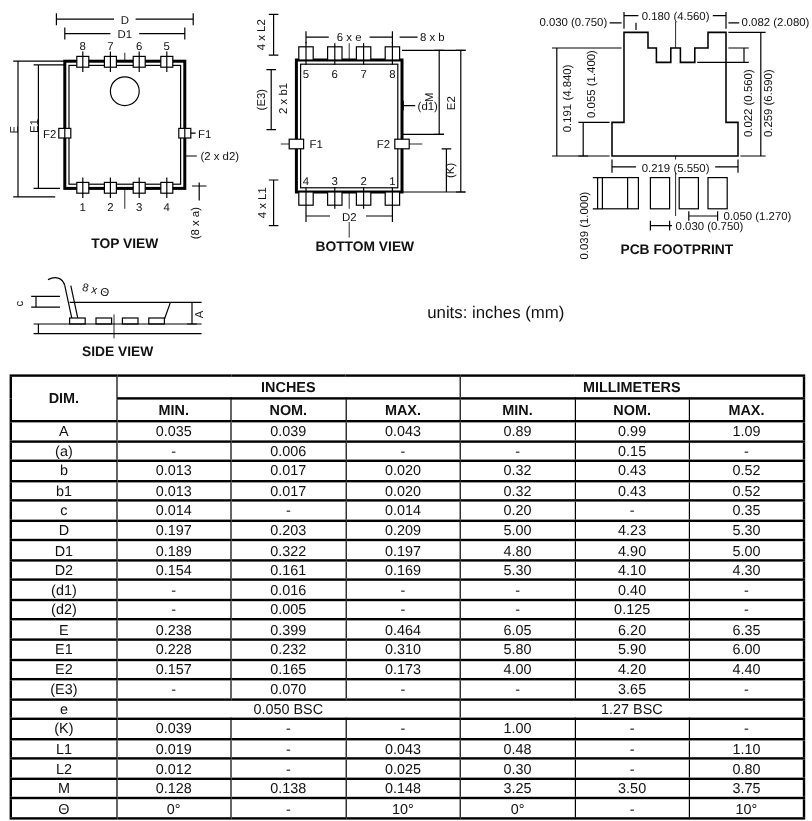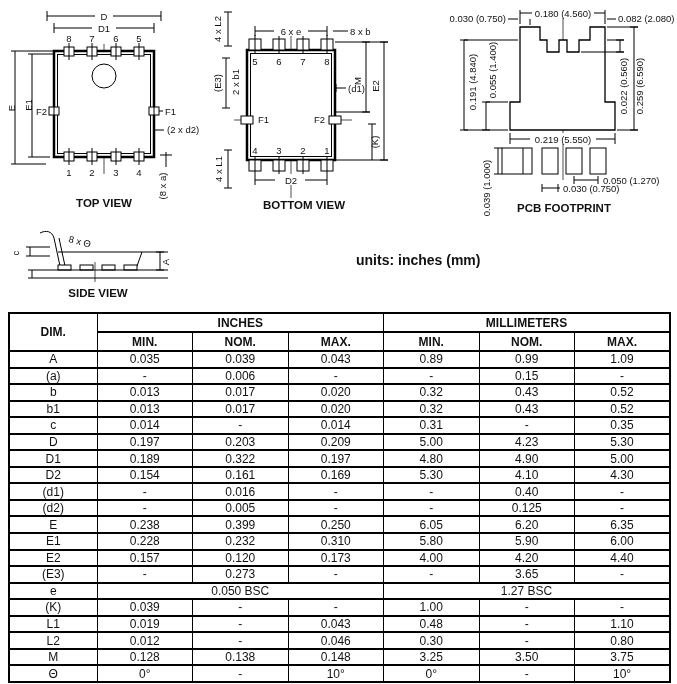--- a/index.html
+++ b/index.html
@@ -2,21 +2,21 @@
 <html><head>
 <meta charset="utf-8">
 <style>
   html,body{margin:0;padding:0}
   body{width:677px;height:684px;background:#fff;font-family:"Liberation Sans",sans-serif;color:#111;position:relative;overflow:hidden}
   .stage{position:absolute;inset:0}
   svg{position:absolute}
   svg text{font-family:"Liberation Sans",sans-serif;fill:#111;font-size:9.5px}
   svg text.cap{font-size:11.5px;font-weight:bold}
   svg text.pin{font-size:9.5px}
-  .units{position:absolute;left:356px;top:252px;font-size:14px;font-weight:bold}
+  .units{position:absolute;left:356px;top:252px;font-size:14px;font-weight:normal}
   table.dim-table{position:absolute;left:8px;top:312px;width:661px;border-collapse:collapse;table-layout:fixed;font-size:12px;border:2px solid #000}
   table.dim-table th,table.dim-table td{border-style:solid;border-color:#000;border-width:2px 1px;text-align:center;padding:0;overflow:hidden;white-space:nowrap}
   table.dim-table th{font-weight:bold;height:17px}
   table.dim-table td{height:14.55px}
 </style>
 </head>
 <body>
 
 <div class="stage">
 
@@ -306,21 +306,21 @@
           <td>0.020</td>
           <td>0.32</td>
           <td>0.43</td>
           <td>0.52</td>
         </tr>
         <tr>
           <td>c</td>
           <td>0.014</td>
           <td>-</td>
           <td>0.014</td>
-          <td>0.31</td>
+          <td>0.20</td>
           <td>-</td>
           <td>0.35</td>
         </tr>
         <tr>
           <td>D</td>
           <td>0.197</td>
           <td>0.203</td>
           <td>0.209</td>
           <td>5.00</td>
           <td>4.23</td>
@@ -359,47 +359,47 @@
           <td>0.005</td>
           <td>-</td>
           <td>-</td>
           <td>0.125</td>
           <td>-</td>
         </tr>
         <tr>
           <td>E</td>
           <td>0.238</td>
           <td>0.399</td>
-          <td>0.250</td>
+          <td>0.464</td>
           <td>6.05</td>
           <td>6.20</td>
           <td>6.35</td>
         </tr>
         <tr>
           <td>E1</td>
           <td>0.228</td>
           <td>0.232</td>
           <td>0.310</td>
           <td>5.80</td>
           <td>5.90</td>
           <td>6.00</td>
         </tr>
         <tr>
           <td>E2</td>
           <td>0.157</td>
-          <td>0.120</td>
+          <td>0.165</td>
           <td>0.173</td>
           <td>4.00</td>
           <td>4.20</td>
           <td>4.40</td>
         </tr>
         <tr>
           <td>(E3)</td>
           <td>-</td>
-          <td>0.273</td>
+          <td>0.070</td>
           <td>-</td>
           <td>-</td>
           <td>3.65</td>
           <td>-</td>
         </tr>
         <tr>
           <td>e</td>
           <td colspan="3">0.050 BSC</td>
           <td colspan="3">1.27 BSC</td>
         </tr>
@@ -418,21 +418,21 @@
           <td>-</td>
           <td>0.043</td>
           <td>0.48</td>
           <td>-</td>
           <td>1.10</td>
         </tr>
         <tr>
           <td>L2</td>
           <td>0.012</td>
           <td>-</td>
-          <td>0.046</td>
+          <td>0.025</td>
           <td>0.30</td>
           <td>-</td>
           <td>0.80</td>
         </tr>
         <tr>
           <td>M</td>
           <td>0.128</td>
           <td>0.138</td>
           <td>0.148</td>
           <td>3.25</td>

